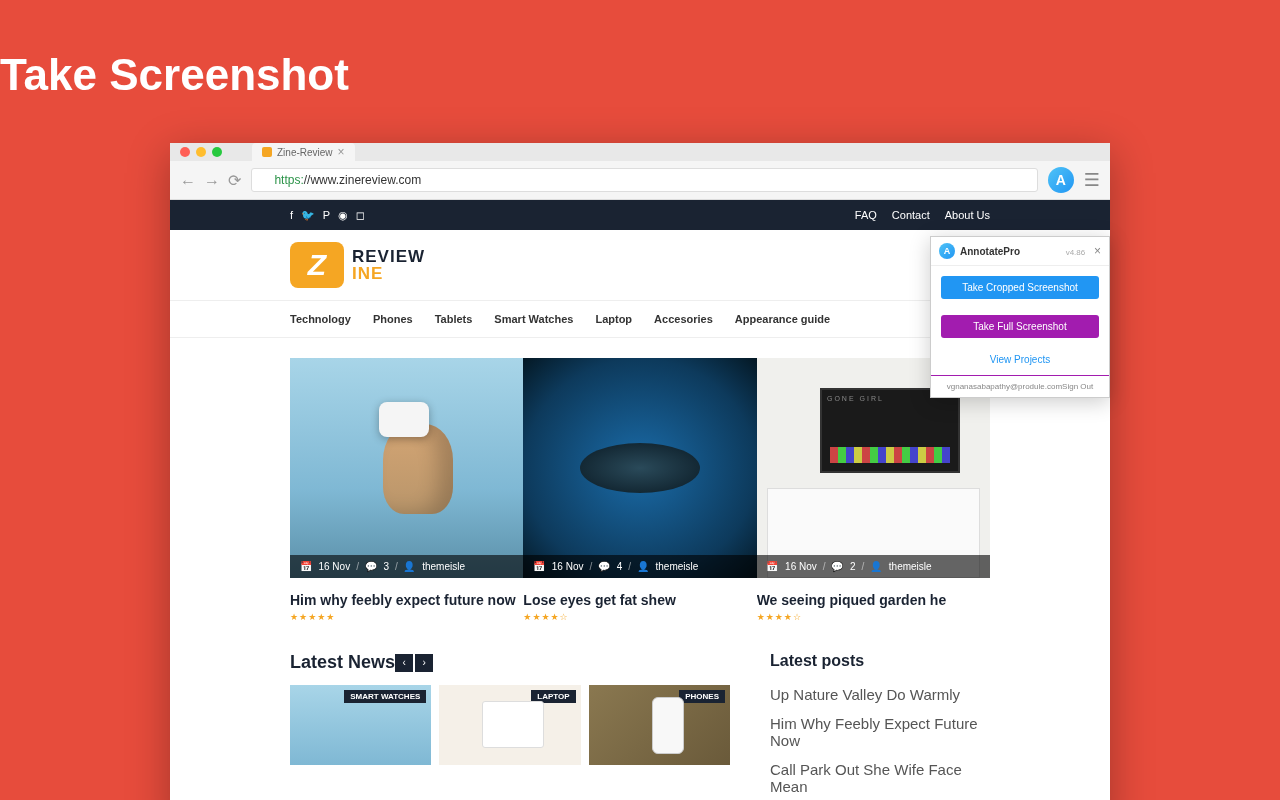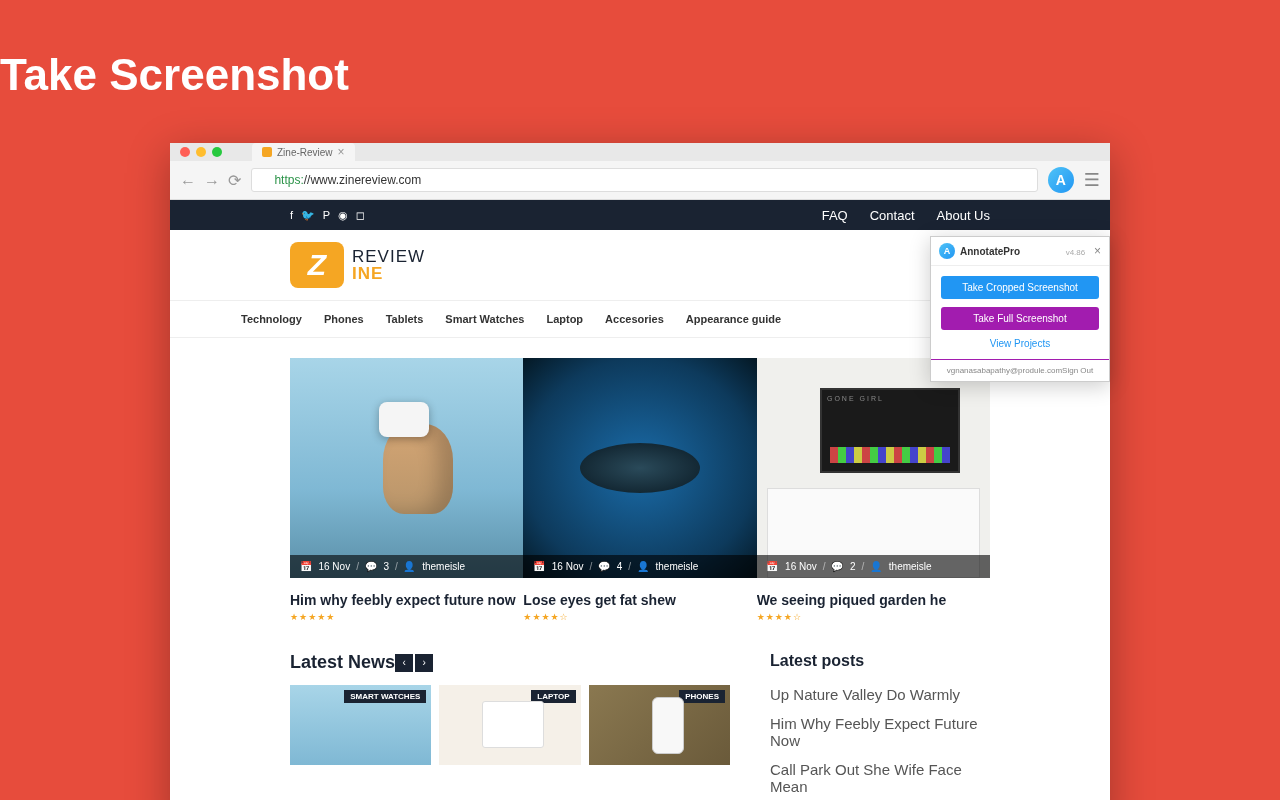--- a/index.html
+++ b/index.html
@@ -15,32 +15,32 @@
 .tab .close{color:#999;font-size:12px}
 .url-bar{background:#f5f5f5;padding:6px 10px;display:flex;align-items:center;gap:10px;border-bottom:1px solid #ddd}
 .nav-arrows{display:flex;gap:8px;color:#999;font-size:16px}
 .nav-arrows span{cursor:pointer}
 .url-input{flex:1;background:#fff;border:1px solid #ddd;border-radius:3px;padding:4px 22px;font-size:12px;color:#333}
 .url-input .proto{color:#2b9348}
 .ext-icon{width:26px;height:26px;background:linear-gradient(135deg,#4fc3f7,#2196f3);border-radius:50%;display:flex;align-items:center;justify-content:center;color:#fff;font-size:14px;font-weight:bold}
 .menu-icon{color:#888;font-size:18px}
 .topbar{background:#1a2332;height:30px;display:flex;align-items:center;justify-content:space-between;padding:0 120px 0 120px}
 .socials{display:flex;gap:8px;color:#fff;font-size:11px}
-.toplinks{display:flex;gap:22px;color:#fff;font-size:13px}
+.toplinks{display:flex;gap:15px;color:#fff;font-size:11px}
 .toplinks span{cursor:pointer}
 .header-row{display:flex;align-items:center;justify-content:space-between;padding:12px 120px}
 .logo{display:flex;align-items:center;gap:2px}
 .logo-box{width:54px;height:46px;background:#f5a623;border-radius:8px;display:flex;align-items:center;justify-content:center;color:#fff;font-size:30px;font-weight:900;font-style:italic;position:relative}
 .logo-box::after{content:'';position:absolute;bottom:-4px;left:10px;border:5px solid transparent;border-top-color:#f5a623}
 .logo-text{display:flex;flex-direction:column;line-height:1;margin-left:6px}
-.logo-text .r{color:#1a2332;font-size:17px;font-weight:400;letter-spacing:1px}
+.logo-text .r{color:#1a2332;font-size:17px;font-weight:700;letter-spacing:1px}
 .logo-text .i{color:#f5a623;font-size:17px;font-weight:900;letter-spacing:1px}
 .ad{width:380px;height:52px;background:linear-gradient(90deg,#0a1828,#1a2840,#0a1828);display:flex;align-items:center;justify-content:center;color:#fff;font-size:12px;font-weight:700}
 .ad .dim{color:#f5a623;margin-left:4px}
-.navbar{border-top:1px solid #eee;border-bottom:1px solid #eee;padding:12px 71px;display:flex;gap:22px}
+.navbar{border-top:1px solid #eee;border-bottom:1px solid #eee;padding:12px 120px;display:flex;gap:22px}
 .navbar span{font-size:11px;font-weight:700;color:#333;cursor:pointer}
 .content{padding:20px 120px 0}
 .hero-cards{display:flex;gap:0}
 .card{flex:1;position:relative;overflow:hidden}
 .card-img{height:220px;width:100%}
 .c1{background:linear-gradient(180deg,#a8d5e8 0%,#7fb8d4 60%,#5a8fa8 100%);position:relative}
 .c1::after{content:'';position:absolute;left:40%;top:30%;width:70px;height:90px;background:linear-gradient(180deg,#d4a574,#b8956a);border-radius:40% 40% 30% 30%;box-shadow:inset -15px 0 20px rgba(0,0,0,.2)}
 .c1::before{content:'';position:absolute;left:38%;top:20%;width:50px;height:35px;background:#f5f5f5;border-radius:8px;z-index:2;box-shadow:0 2px 8px rgba(0,0,0,.3)}
 .c2{background:radial-gradient(ellipse at center,#1a6ba8 0%,#0d3a5c 70%,#041824 100%);position:relative}
 .c2::after{content:'';position:absolute;left:50%;top:50%;transform:translate(-50%,-50%);width:120px;height:50px;background:radial-gradient(ellipse,#2a4a5a,#0a1a24);border-radius:50%}
@@ -70,21 +70,21 @@
 .latest-posts{width:220px}
 .latest-posts h3{font-size:16px;font-weight:700;color:#1a2332;margin-bottom:10px}
 .post-link{font-size:15px;color:#555;padding:6px 0;cursor:pointer;display:block}
 .popup{position:absolute;top:236px;right:170px;width:180px;background:#fff;border:1px solid #ccc;box-shadow:0 4px 20px rgba(0,0,0,.2);font-size:10px}
 .popup-head{display:flex;align-items:center;justify-content:space-between;padding:6px 8px;border-bottom:1px solid #eee}
 .popup-head .left{display:flex;align-items:center;gap:5px}
 .popup-head .logo-sm{width:16px;height:16px;background:linear-gradient(135deg,#4fc3f7,#2196f3);border-radius:50%;display:flex;align-items:center;justify-content:center;color:#fff;font-size:9px;font-weight:bold}
 .popup-head .name{font-size:10px;color:#333;font-weight:600}
 .popup-head .ver{font-size:8px;color:#aaa}
 .popup-head .close{color:#888;font-size:12px;margin-left:6px;cursor:pointer}
-.popup-body{padding:10px;display:flex;flex-direction:column;gap:8px;align-items:center}
+.popup-body{padding:10px;display:flex;flex-direction:column;gap:16px;align-items:center}
 .pbtn{width:100%;padding:6px;border:none;border-radius:3px;color:#fff;font-size:10px;cursor:pointer;text-align:center}
 .pbtn.blue{background:#2196f3}
 .pbtn.gray{background:#a21caf}
 .plink{color:#2196f3;font-size:10px;cursor:pointer}
 .popup-foot{display:flex;justify-content:center;padding:6px 8px;border-top:1px solid #a21caf;font-size:8px;color:#888}
 .popup-foot span{cursor:pointer}
 </style>
 </head>
 <body>
 

